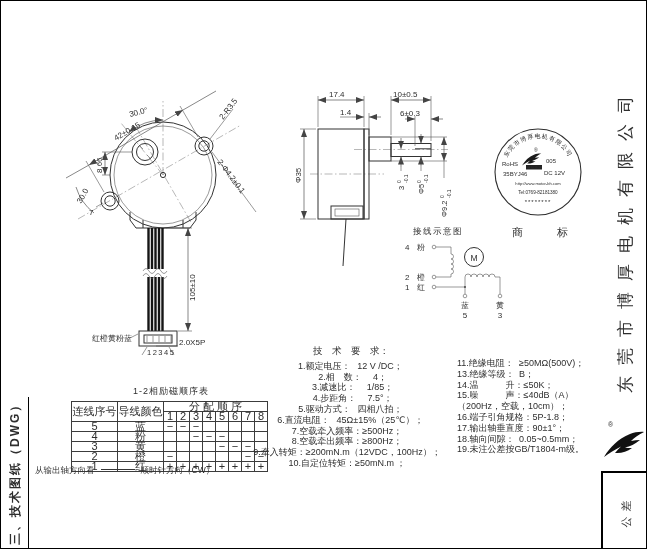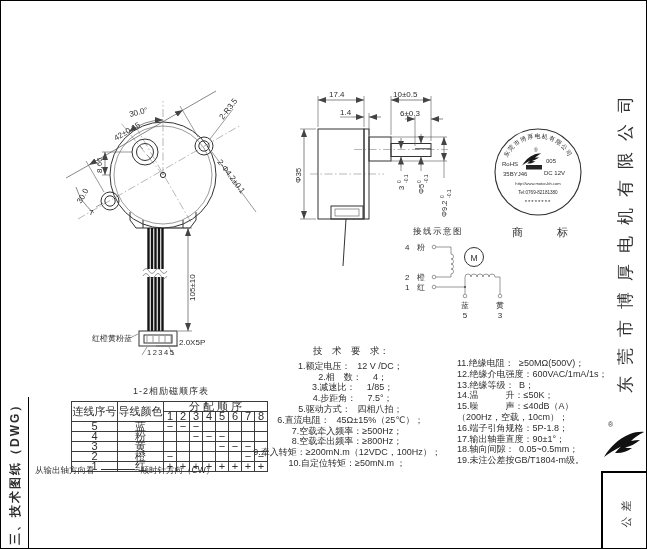--- a/index.html
+++ b/index.html
@@ -358,21 +358,20 @@
     <div><span class="tl">4.步距角：</span><span>7.5°；</span></div>
     <div><span class="tl">5.驱动方式：</span><span>四相八拍；</span></div>
     <div><span class="tl">6.直流电阻：</span><span>45Ω±15%（25℃）；</span></div>
     <div><span class="tl">7.空载牵入频率：</span><span>≥500Hz；</span></div>
     <div><span class="tl">8.空载牵出频率：</span><span>≥800Hz；</span></div>
     <div><span class="tl">9.牵入转矩：≥200mN.m（12VDC，100Hz）；</span><span></span></div>
     <div><span class="tl">10.自定位转矩：</span><span>≥50mN.m ；</span></div>
   </div>
   <div class="req" id="req-right">
     <div><span class="tl">11.绝缘电阻：</span><span>≥50MΩ(500V)；</span></div>
-    <div><span class="tl">12.绝缘介电强度：</span><span>600VAC/1mA/1s；</span></div>
     <div><span class="tl">13.绝缘等级：</span><span>B；</span></div>
     <div><span class="tl">14.温　　　升：</span><span>≤50K；</span></div>
     <div><span class="tl">15.噪　　　声：≤40dB（A）（200Hz，空载，10cm）；</span><span></span></div>
     <div><span class="tl">16.端子引角规格：</span><span>5P-1.8；</span></div>
     <div><span class="tl">17.输出轴垂直度：</span><span>90±1°；</span></div>
     <div><span class="tl">18.轴向间隙：</span><span>0.05~0.5mm；</span></div>
     <div><span class="tl">19.未注公差按GB/T1804-m级。</span><span></span></div>
   </div>
 
   <div class="vtext" id="left-label">三、技术图纸（DWG）</div>

